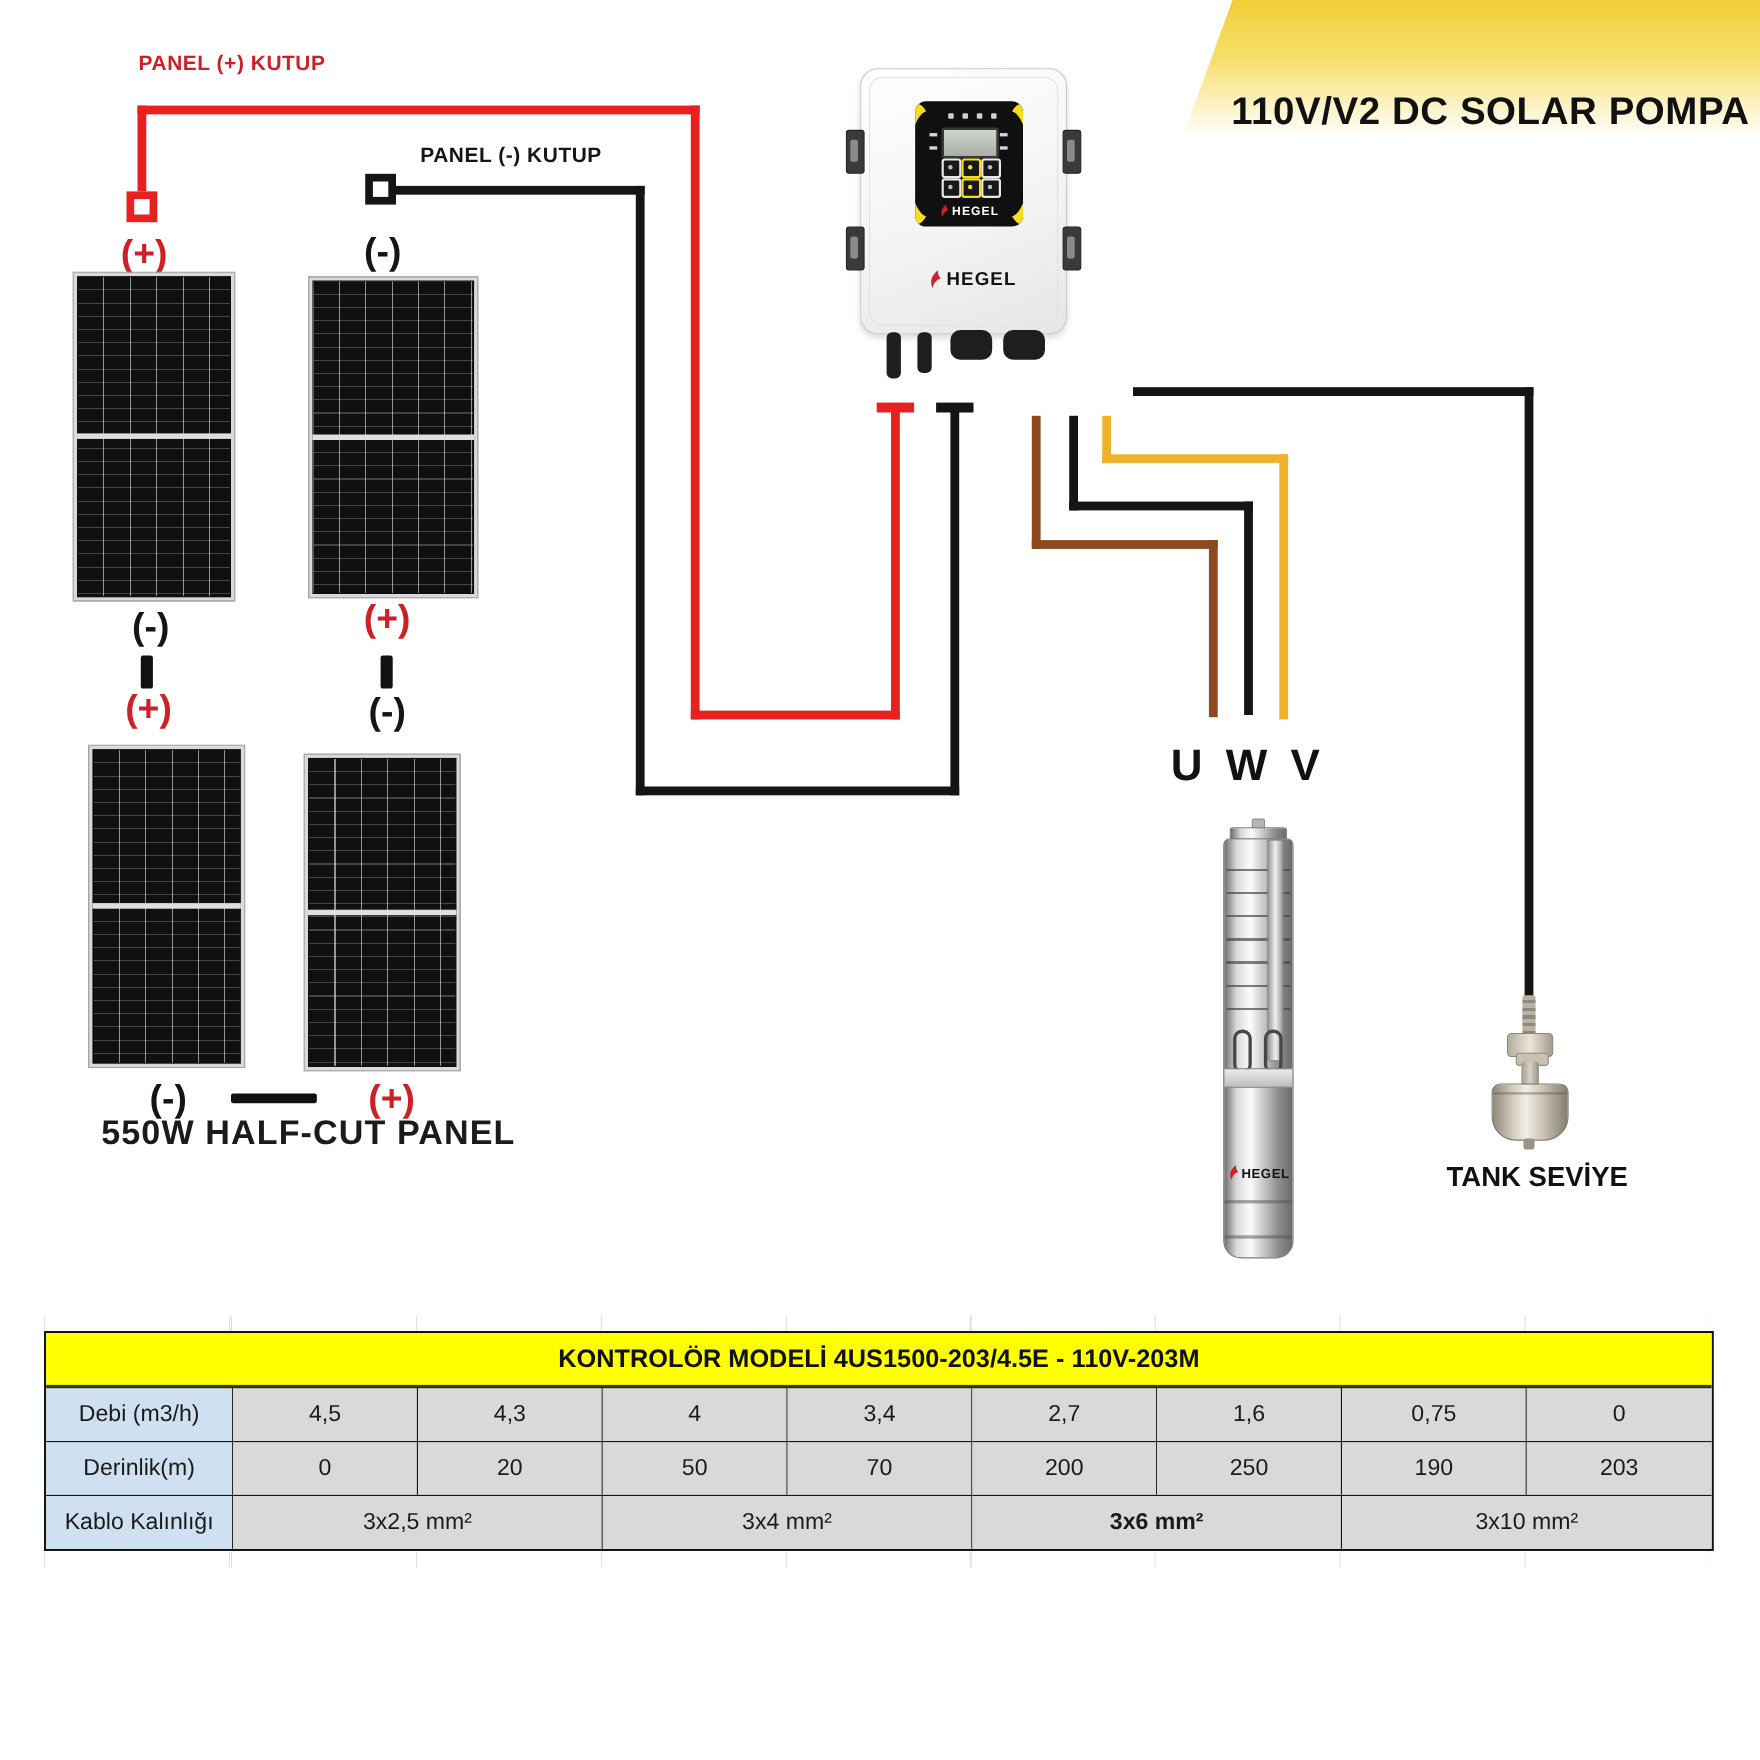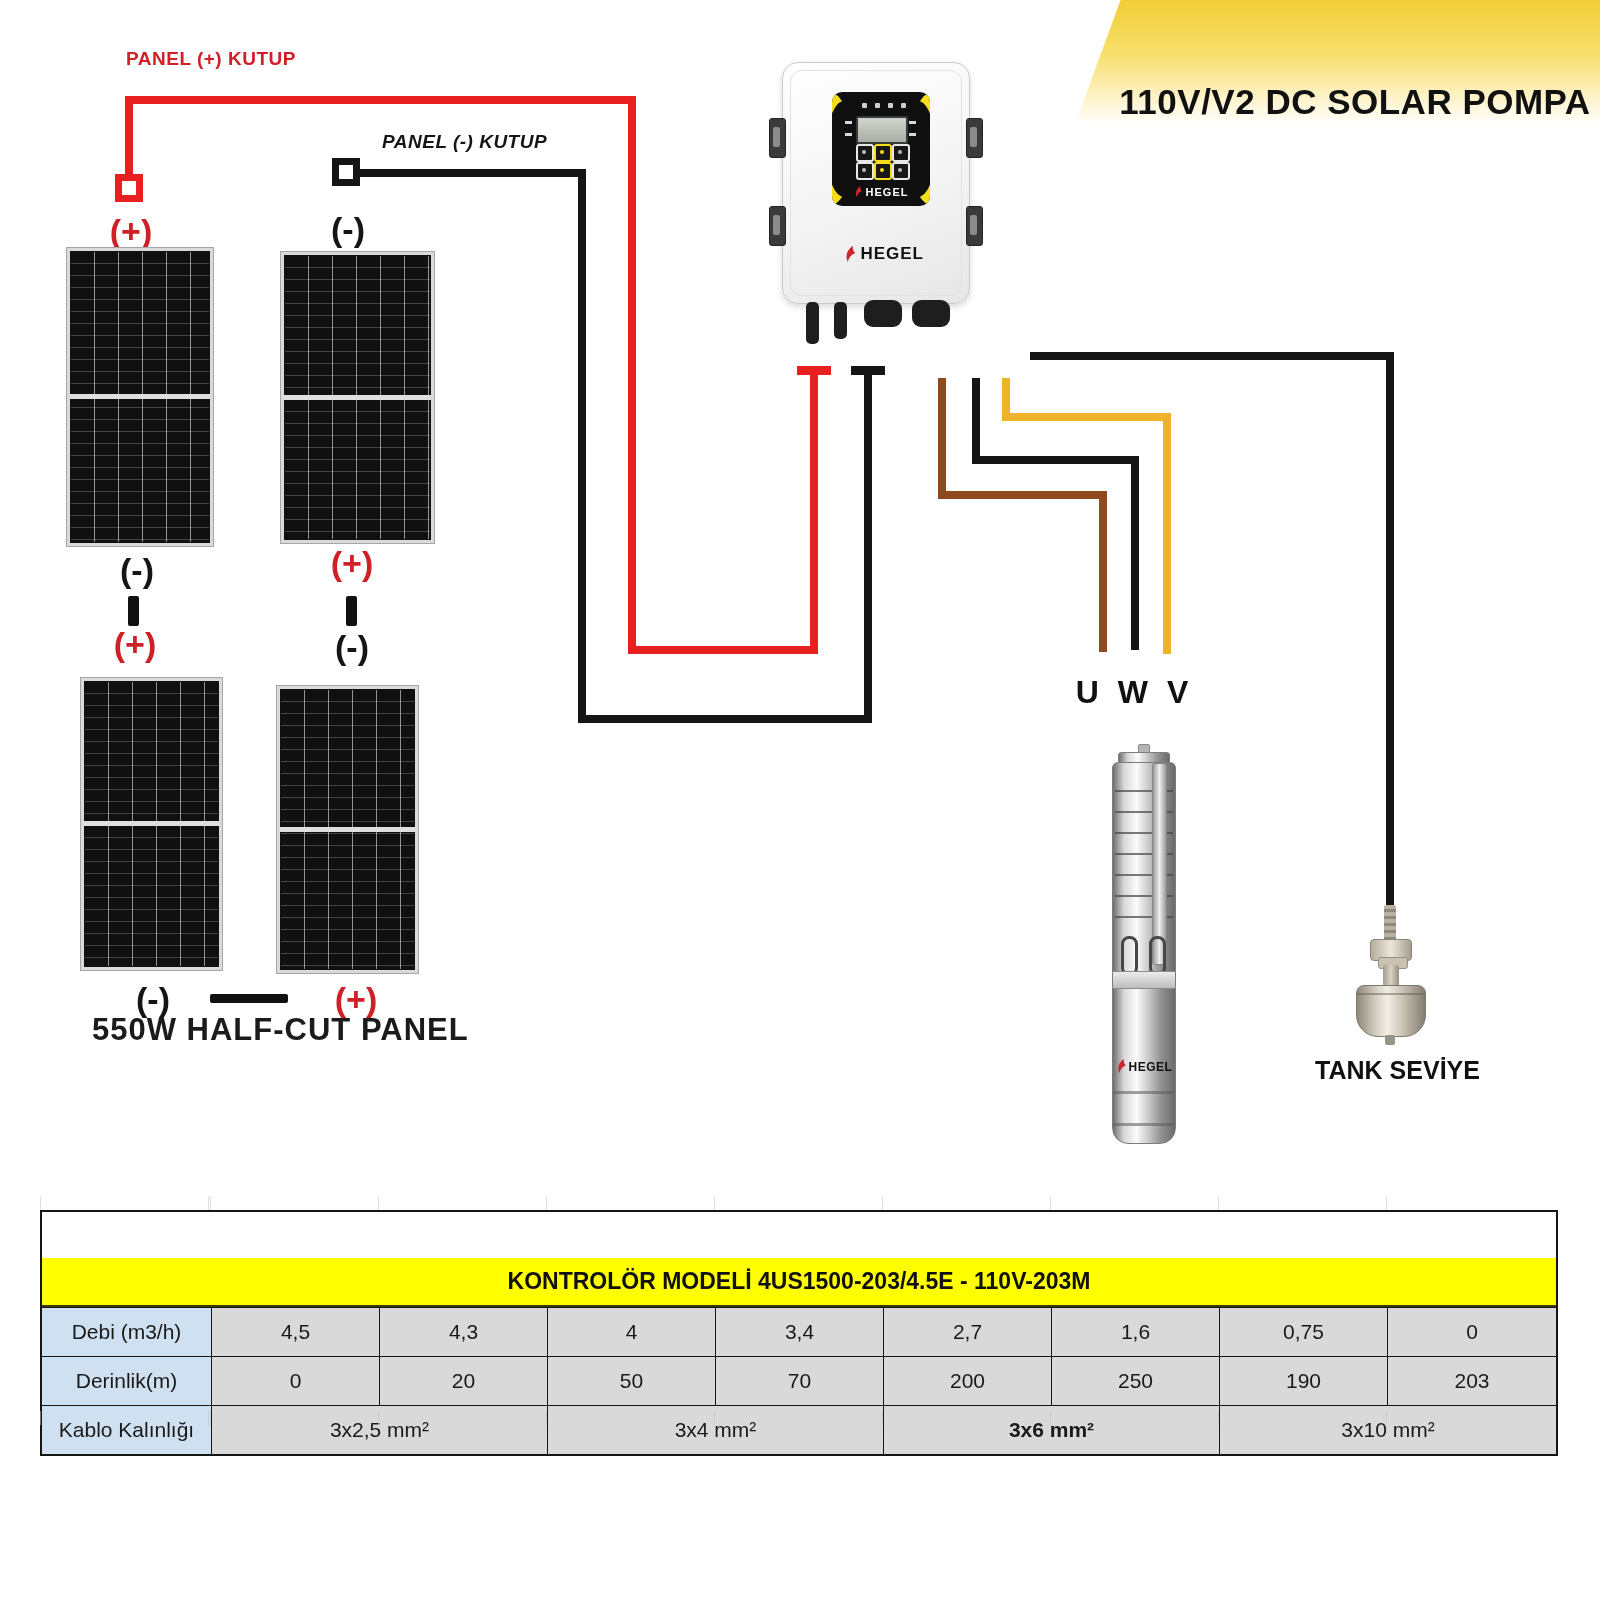--- a/index.html
+++ b/index.html
@@ -23,21 +23,21 @@
   .mc4{position:absolute;width:14px;height:14px;background:#fff;border:7px solid var(--wire_red);}
   .mc4.blk{border-color:var(--wire_black);}
 
   
   .wire-label{position:absolute;font-size:19px;font-weight:bold;letter-spacing:.5px;}
   .red-t{color:var(--label_red);}
   .sign{position:absolute;width:72px;text-align:center;font-size:34px;font-weight:600;line-height:38px;}
   .sign.pos{color:var(--label_red);}
   .caption{position:absolute;font-size:31px;font-weight:500;letter-spacing:1px;color:#1b1b1b;}
   .uwv{position:absolute;left:1032px;top:674px;width:200px;text-align:center;
-       font-size:32px;font-weight:bold;word-spacing:10px;color:#111;}
+       font-size:40px;font-weight:bold;word-spacing:10px;color:#111;}
   .tank-label{position:absolute;left:1295px;top:1056px;width:205px;text-align:center;
        font-size:25px;font-weight:bold;color:#111;}
 
   .series-bar-v{position:absolute;width:11px;height:30px;background:#111;border-radius:2px;}
   .series-bar-h{position:absolute;width:78px;height:9px;background:#111;border-radius:2px;}
 
   
   .panel{position:absolute;background:#101010;border:3px solid #dadada;outline:1px solid #a6a6a6;}
   .panel .cells{position:absolute;inset:1px;
     background-image:
@@ -104,39 +104,39 @@
     border:1px solid #7f796d;}
   .f-body::after{content:'';position:absolute;left:0;top:7px;width:100%;height:2px;background:rgba(100,95,85,.5);}
   .f-bstud{position:absolute;left:33px;top:132px;width:10px;height:10px;background:#9a9488;border-radius:2px;}
 
   
   .ruler{position:absolute;left:40px;width:1514px;height:14px;opacity:.55;
     background-image:repeating-linear-gradient(90deg,#c4c4c4 0 1px,transparent 1px 168px);
     background-position:170px 0;}
   .spec-table{position:absolute;left:40px;top:1210px;width:1514px;border:2px solid #151515;background:#fff;}
   .thead{height:47px;background:var(--table_yellow);display:flex;align-items:center;justify-content:center;
-    font-size:23px;font-weight:600;color:#111;border-bottom:2px solid #3c3c00;margin-top:46px;}
+    font-size:23px;font-weight:600;color:#111;border-bottom:2px solid #3c3c00;}
   .tgrid{display:grid;grid-template-columns:170px repeat(8,1fr);grid-auto-rows:49px;}
   .tcell{display:flex;align-items:center;justify-content:center;font-size:21px;color:#1a1a1a;
     border-top:1.5px solid #151515;border-right:1.5px solid #151515;background:var(--table_gray);}
   .tcell:nth-child(9n+1){}
   .tcell.tlabel{background:var(--table_blue);font-size:21px;}
   .tcell:last-child,.tgrid .tcell.no-r{border-right:none;}
 
   .swoosh{display:inline-block;}
 </style>
 </head>
 <body>
 
 <div class="abs banner">
   <span>110V/V2 DC SOLAR POMPA</span>
 </div>
 
 <div class="wire-label red-t" style="left:126px;top:48px;">PANEL (+) KUTUP</div>
-<div class="wire-label" style="left:382px;top:131px;font-style:italic;">PANEL (-) KUTUP</div>
+<div class="wire-label" style="left:382px;top:131px;">PANEL (-) KUTUP</div>
 
 <div class="seg w-red" style="left:125px;top:96px;width:511px;height:8px;"></div>
 <div class="seg w-red" style="left:125px;top:96px;width:8px;height:83px;"></div>
 <div class="seg w-red" style="left:628px;top:96px;width:8px;height:558px;"></div>
 <div class="seg w-red" style="left:628px;top:646px;width:190px;height:8px;"></div>
 <div class="seg w-red" style="left:810px;top:374px;width:8px;height:280px;"></div>
 <div class="seg w-red" style="left:797px;top:366px;width:34px;height:9px;"></div>
 <div class="mc4" style="left:115px;top:174px;"></div>
 
 <div class="seg w-blk" style="left:360px;top:169px;width:226px;height:8px;"></div>

